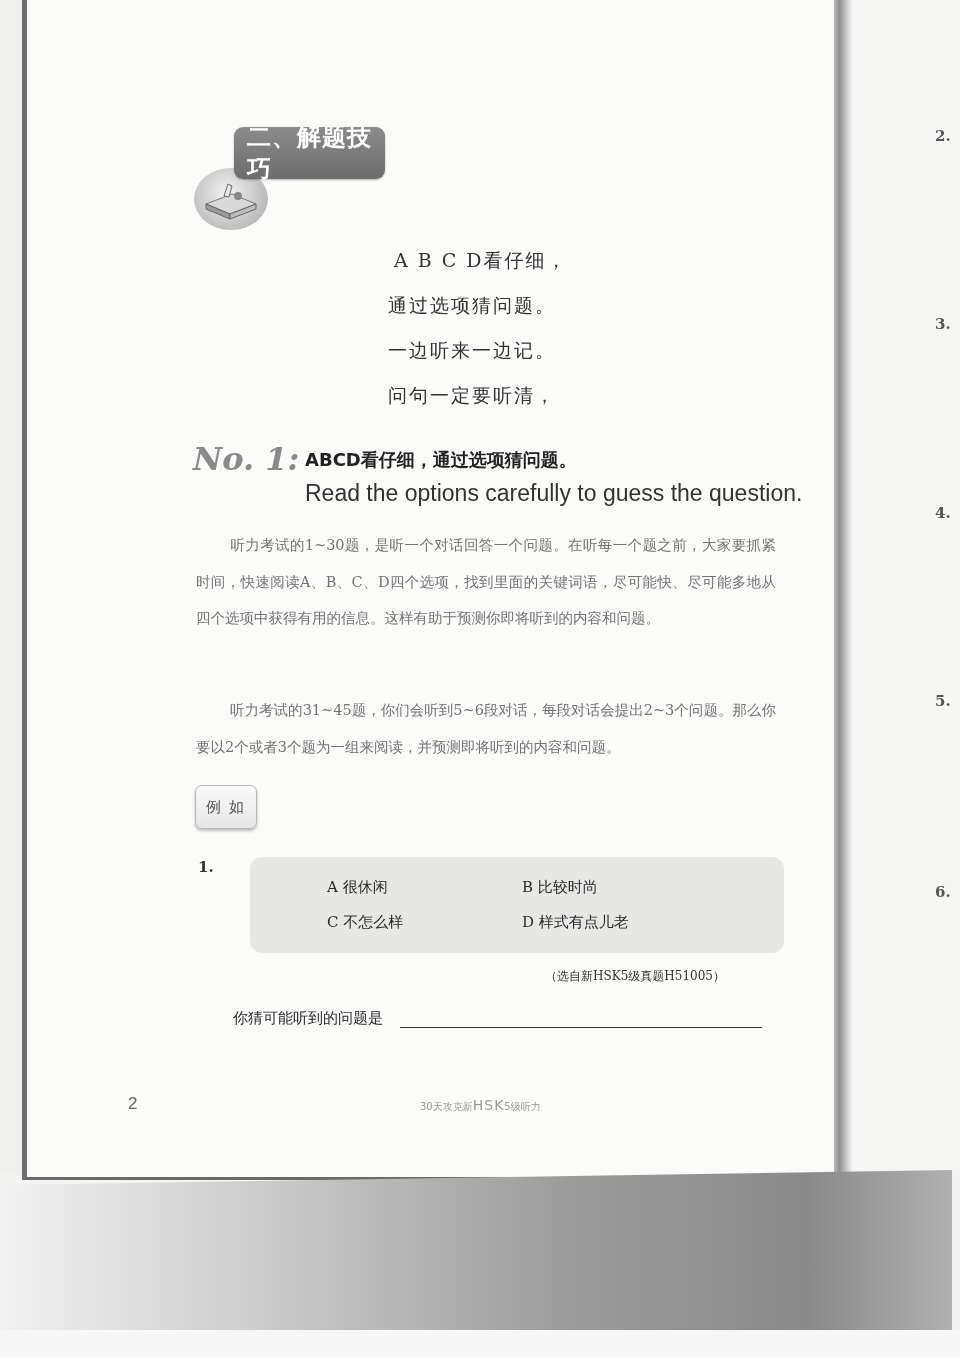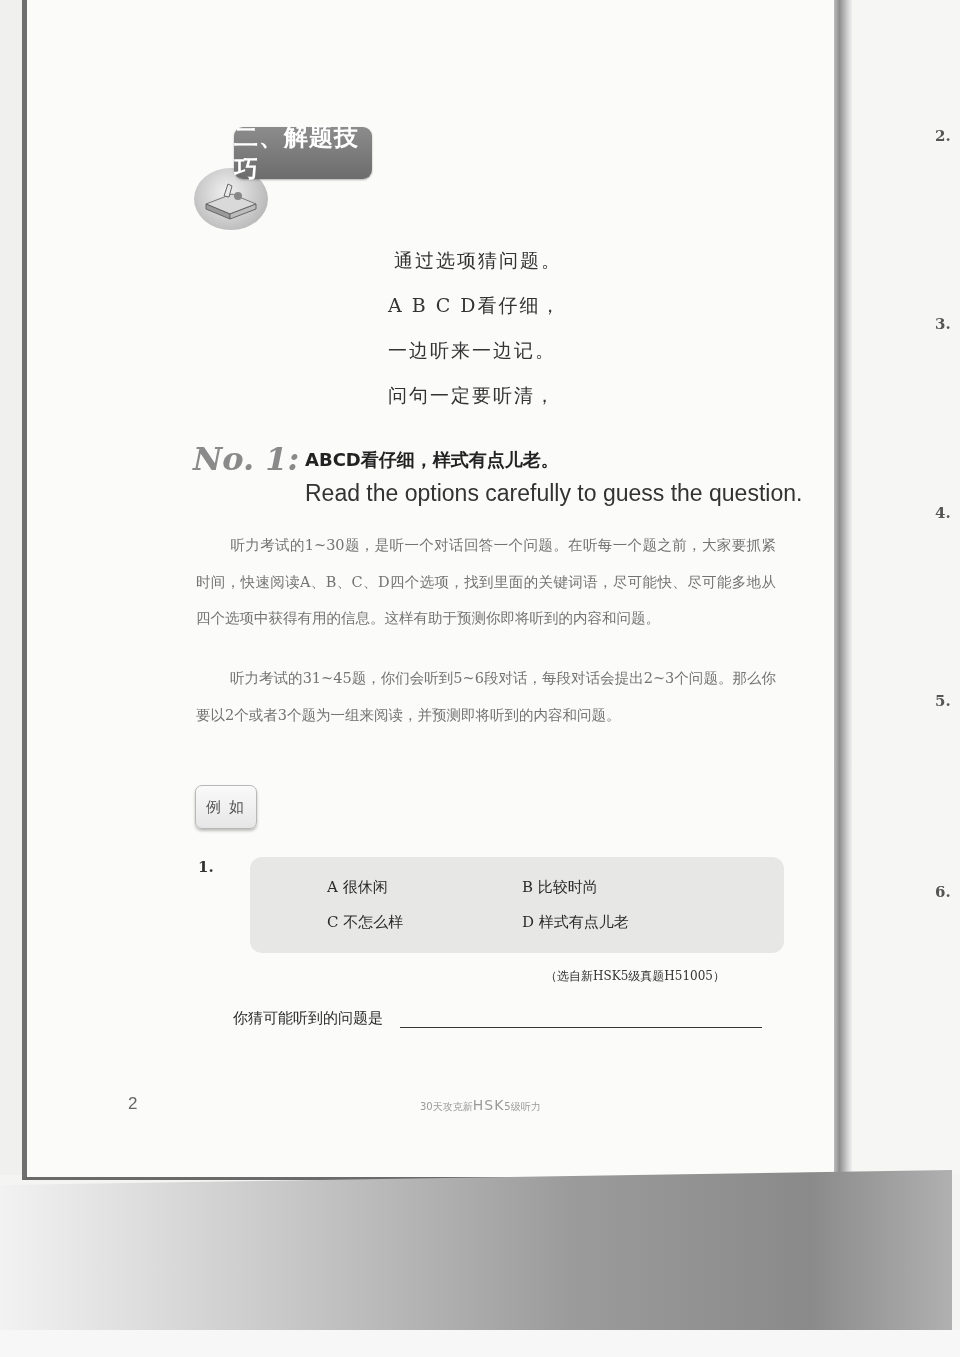--- a/index.html
+++ b/index.html
@@ -38,20 +38,21 @@
 
     
     .section-badge {
       position: absolute; left: 234px; top: 127px; width: 138px; height: 52px;
       background: linear-gradient(#8c8c8c, #6c6c6c);
       border-radius: 9px;
       display: flex; align-items: center; justify-content: center;
       color: #fff; font-family: "DejaVu Sans", sans-serif; font-weight: bold; font-size: 24px;
       letter-spacing: 1px;
       box-shadow: 0 1px 2px rgba(0,0,0,0.3);
+      padding-left: 13px;
     }
     .book-icon {
       position: absolute; left: 194px; top: 168px; width: 74px; height: 62px;
       border-radius: 50%;
       background: radial-gradient(circle at 45% 40%, #f2f2f2, #bdbdbd 70%, #a9a9a9);
     }
     .book-icon svg { position: absolute; left: 8px; top: 10px; }
 
     
     .poem { position: absolute; left: 388px; top: 238px; font-family: "DejaVu Serif", serif; font-size: 19px; color: #333; }
@@ -116,34 +117,34 @@
     <path d="M4 26 L30 16 L54 26 L28 36 Z" fill="#d9d9d9" stroke="#777" stroke-width="1"></path>
     <path d="M4 26 L4 31 L28 41 L28 36 Z" fill="#9a9a9a" stroke="#666" stroke-width="1"></path>
     <path d="M28 36 L28 41 L54 31 L54 26 Z" fill="#bcbcbc" stroke="#666" stroke-width="1"></path>
     <path d="M22 18 L26 6 L30 8 L27 19 Z" fill="#e9e9e9" stroke="#666" stroke-width="1"></path>
     <circle cx="36" cy="18" r="4" fill="#888"></circle>
   </svg>
 </div>
 <div class="section-badge">二、解题技巧</div>
 
 <div class="poem">
+  <div>A B C D看仔细，</div>
   <div>通过选项猜问题。</div>
-  <div>A B C D看仔细，</div>
   <div>一边听来一边记。</div>
   <div>问句一定要听清，</div>
 </div>
 
 <div class="no-label">No. 1:</div>
-<div class="tip-cn">ABCD看仔细，样式有点儿老。</div>
+<div class="tip-cn">ABCD看仔细，通过选项猜问题。</div>
 <div class="tip-en">Read the options carefully to guess the question.</div>
 
 <div class="para" style="top:527px">
   <span class="indent"></span><span>听力考试的1~30题，是听一个对话回答一个问题。在听每一个题之前，大家要抓紧时间，快速阅读A、B、C、D四个选项，找到里面的关键词语，尽可能快、尽可能多地从四个选项中获得有用的信息。这样有助于预测你即将听到的内容和问题。</span>
 </div>
-<div class="para" style="top:660px">
+<div class="para" style="top:692px">
   <span class="indent"></span><span>听力考试的31~45题，你们会听到5~6段对话，每段对话会提出2~3个问题。那么你要以2个或者3个题为一组来阅读，并预测即将听到的内容和问题。</span>
 </div>
 
 <div class="example-badge">例如</div>
 
 <div class="q-num">1.</div>
 <div class="options-box">
   <span class="opt" style="left:77px; top:21px"><span>A</span> <span>很休闲</span></span>
   <span class="opt" style="left:272px; top:21px"><span>B</span> <span>比较时尚</span></span>
   <span class="opt" style="left:77px; top:56px"><span>C</span> <span>不怎么样</span></span>

